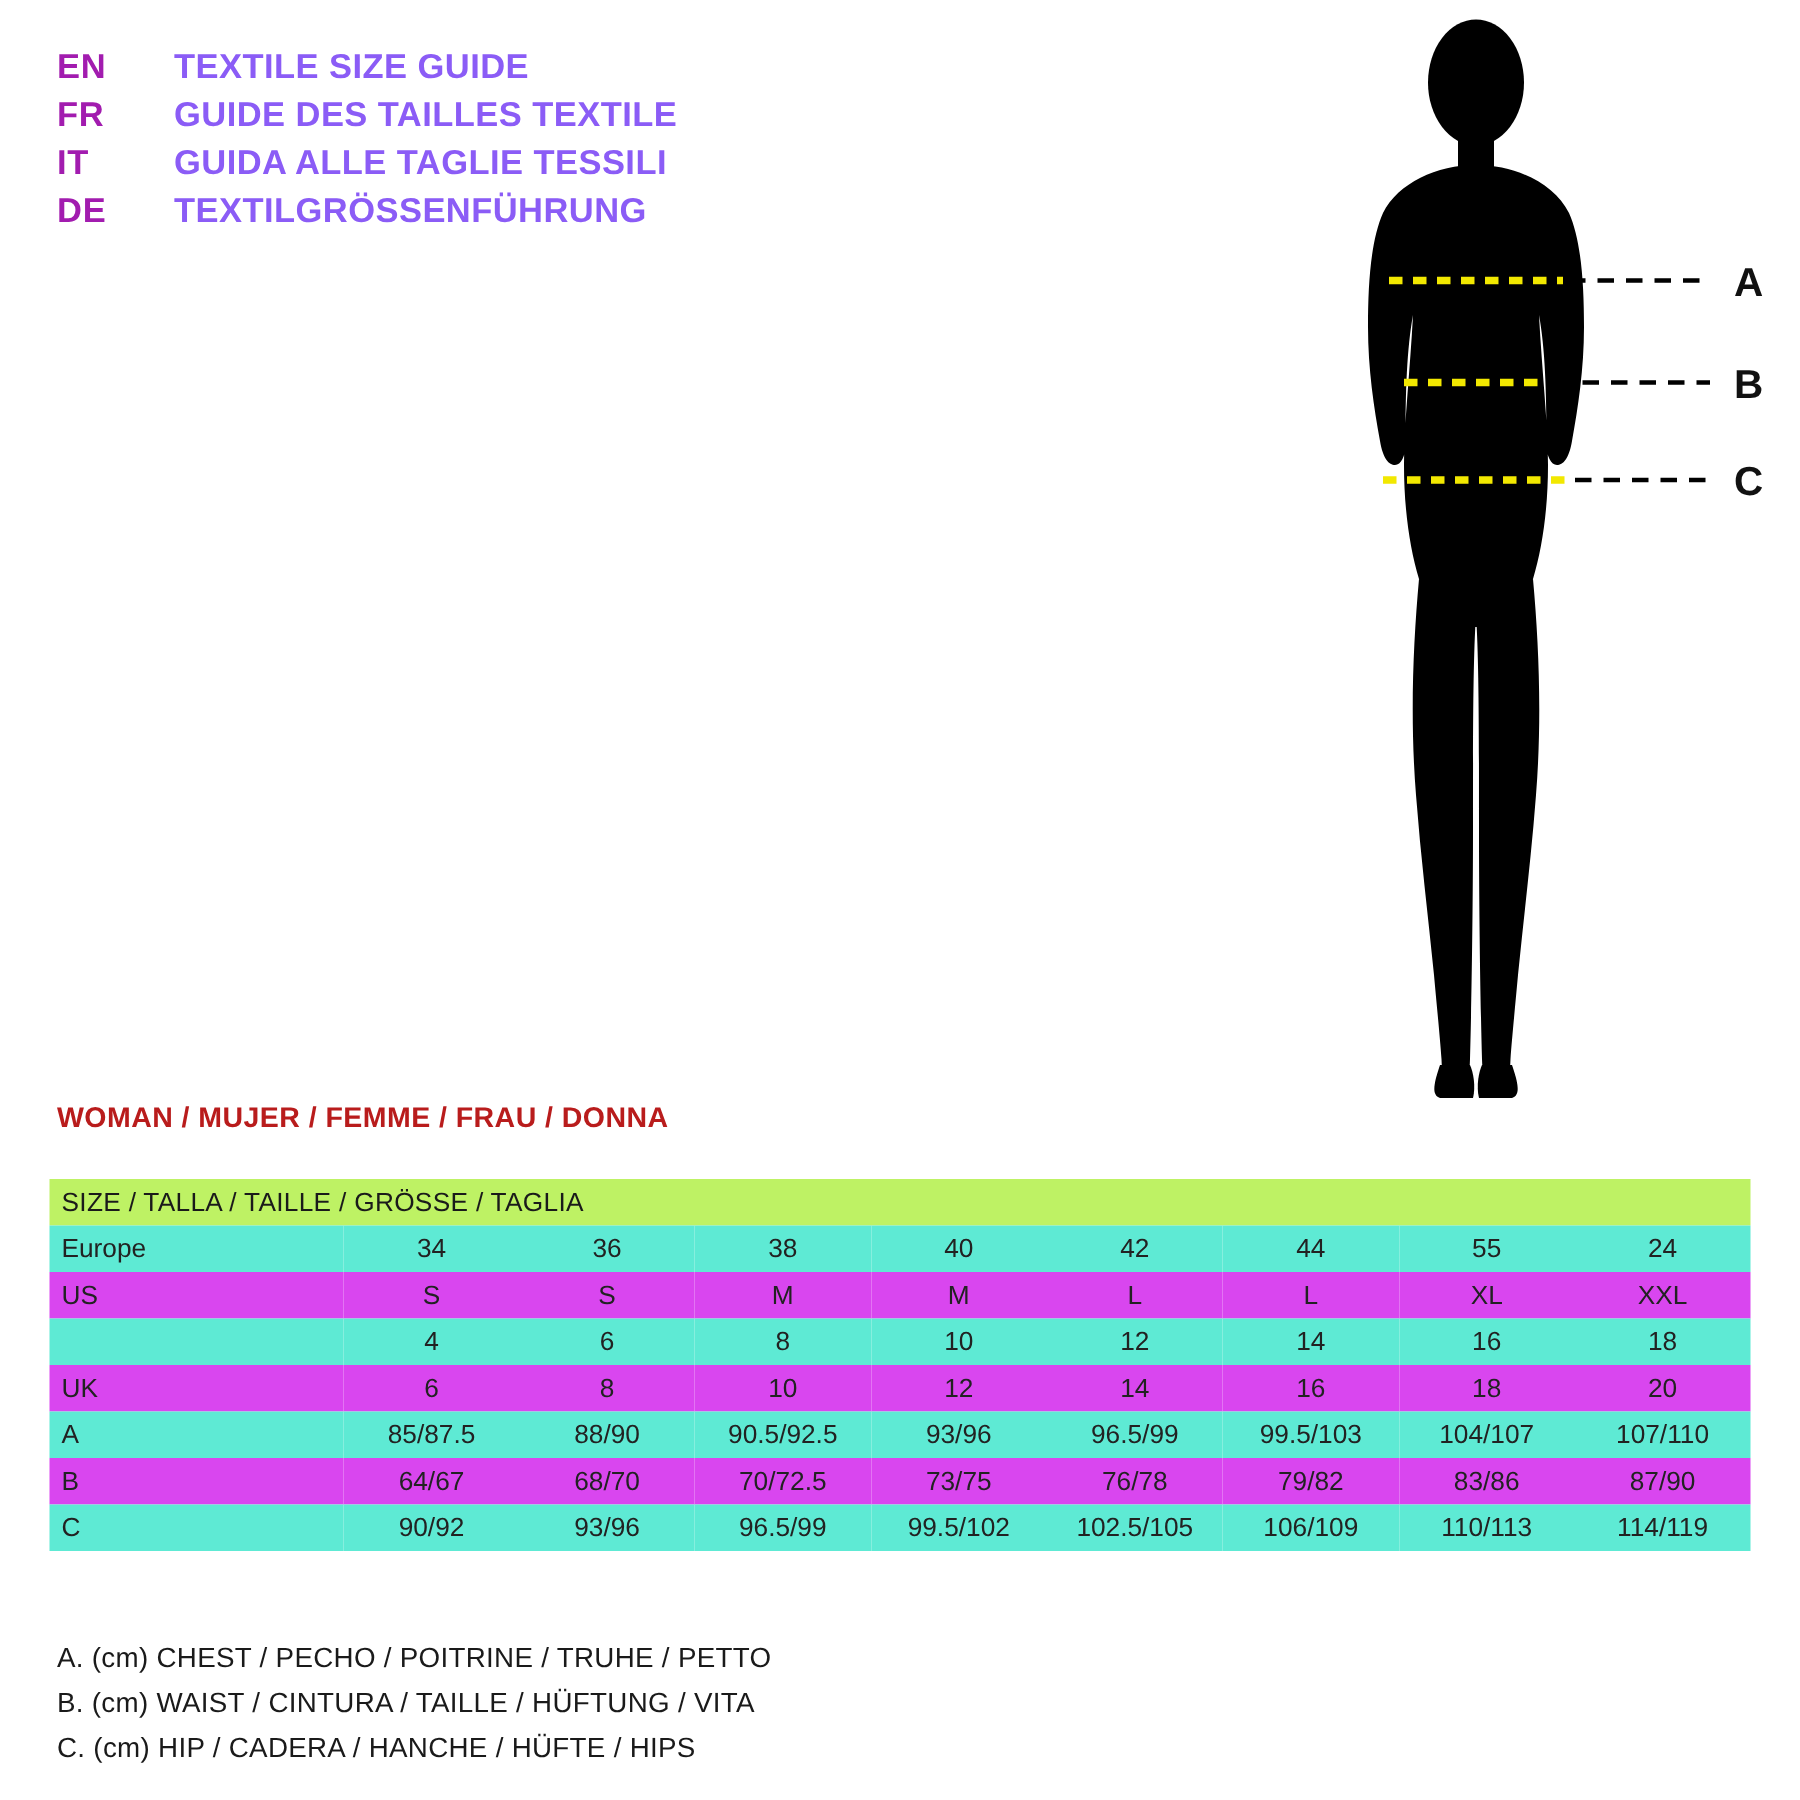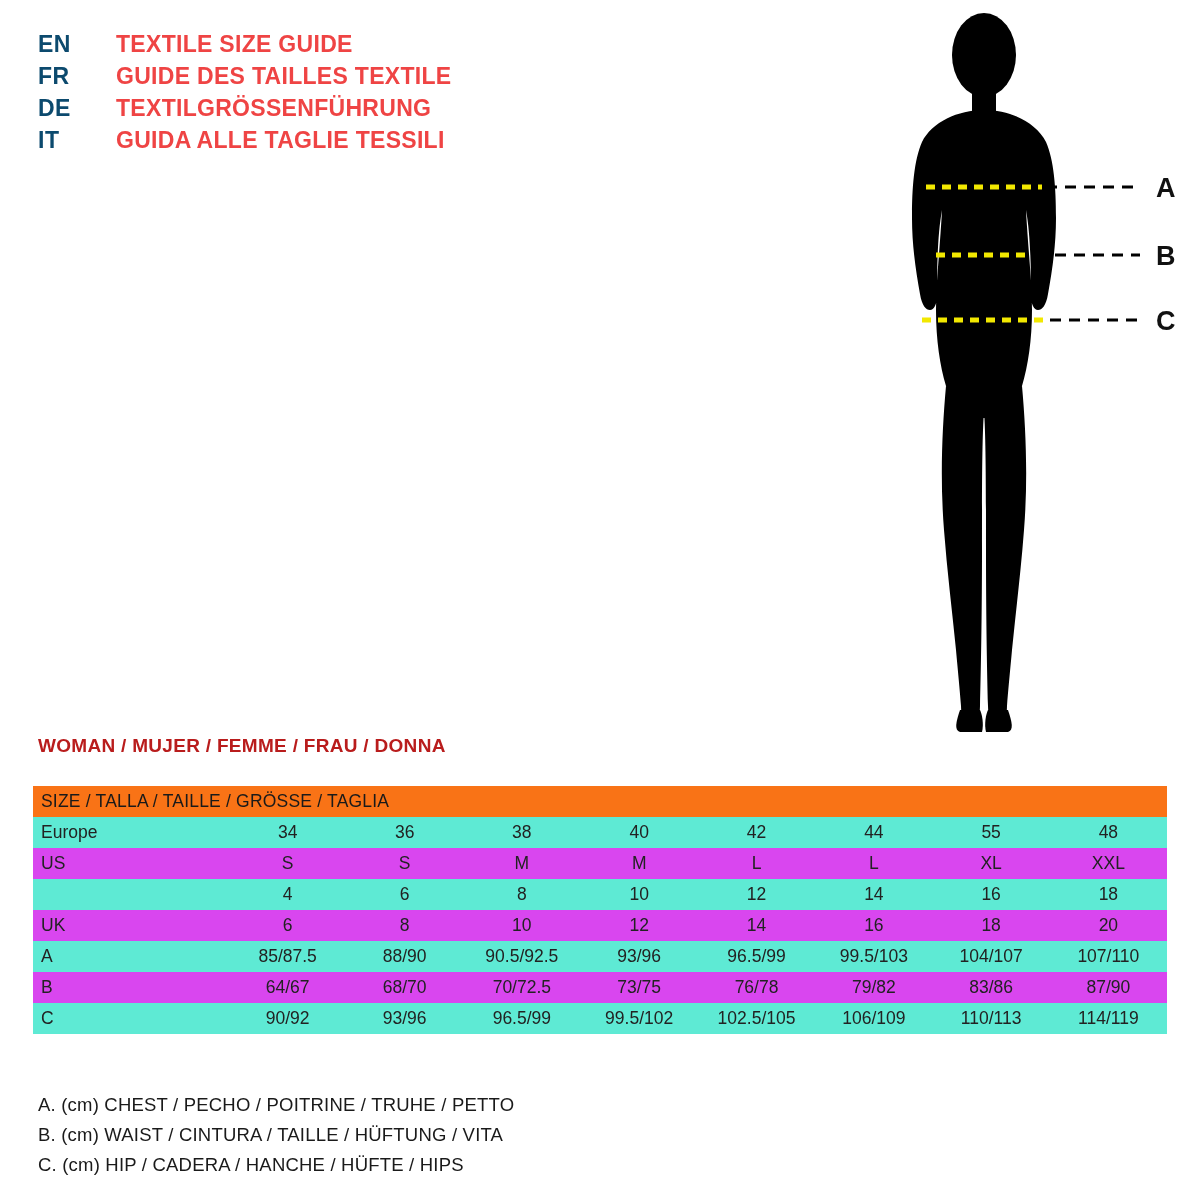--- a/index.html
+++ b/index.html
@@ -27,27 +27,27 @@
     display: flex;
     align-items: baseline;
     height: 32px;
     line-height: 32px;
   }
   .title-lang {
     width: 78px;
     font-size: 23px;
     font-weight: bold;
     letter-spacing: 0.5px;
-    color: #0c4a6e;
+    color: #a21caf;
   }
   .title-text {
     font-size: 23px;
     font-weight: bold;
     letter-spacing: 0.3px;
-    color: #ef4444;
+    color: #8b5cf6;
     white-space: nowrap;
   }
 
   
   .figure-wrap {
     position: absolute;
     left: 860px;
     top: 10px;
     width: 330px;
     height: 730px;
@@ -79,21 +79,21 @@
   }
   .size-table th,
   .size-table td {
     padding: 0;
     height: 31px;
     font-weight: normal;
     text-align: center;
     vertical-align: middle;
   }
   .size-table tr.head {
-    background: #f97316;
+    background: #bef264;
   }
   .size-table tr.head th {
     text-align: left;
     padding-left: 8px;
     font-size: 17.5px;
     letter-spacing: 0.2px;
     color: #1a1a1a;
   }
   .size-table tr.alt {
     background: #5eead4;
@@ -133,26 +133,26 @@
 <div class="titles">
   <div class="title-row">
     <span class="title-lang">EN</span>
     <span class="title-text">TEXTILE SIZE GUIDE</span>
   </div>
   <div class="title-row">
     <span class="title-lang">FR</span>
     <span class="title-text">GUIDE DES TAILLES TEXTILE</span>
   </div>
   <div class="title-row">
+    <span class="title-lang">IT</span>
+    <span class="title-text">GUIDA ALLE TAGLIE TESSILI</span>
+  </div>
+  <div class="title-row">
     <span class="title-lang">DE</span>
     <span class="title-text">TEXTILGRÖSSENFÜHRUNG</span>
-  </div>
-  <div class="title-row">
-    <span class="title-lang">IT</span>
-    <span class="title-text">GUIDA ALLE TAGLIE TESSILI</span>
   </div>
 </div>
 
 <div class="figure-wrap">
   <svg width="330" height="730" viewBox="0 0 330 730" xmlns="http://www.w3.org/2000/svg">
     <g fill="#000000">
 
       <ellipse cx="124" cy="45" rx="32" ry="42"></ellipse>
 
       <rect x="112" y="78" width="24" height="30"></rect>
@@ -226,21 +226,21 @@
     </tr>
     <tr class="alt">
       <td class="rowlabel">Europe</td>
       <td class="val">34</td>
       <td class="val">36</td>
       <td class="val">38</td>
       <td class="val">40</td>
       <td class="val">42</td>
       <td class="val">44</td>
       <td class="val">55</td>
-      <td class="val">48</td>
+      <td class="val">24</td>
     </tr>
     <tr class="plain">
       <td class="rowlabel">US</td>
       <td class="val">S</td>
       <td class="val">S</td>
       <td class="val">M</td>
       <td class="val">M</td>
       <td class="val">L</td>
       <td class="val">L</td>
       <td class="val">XL</td>

